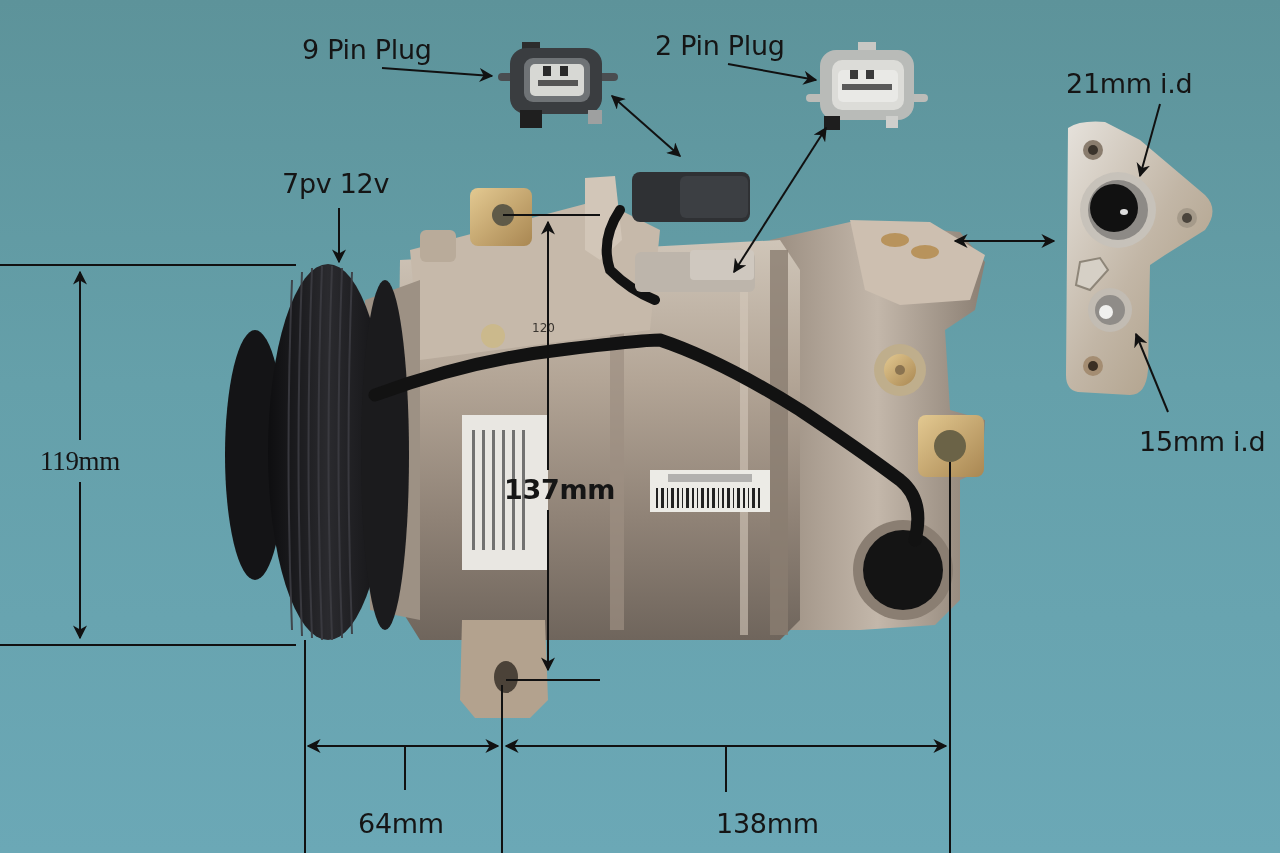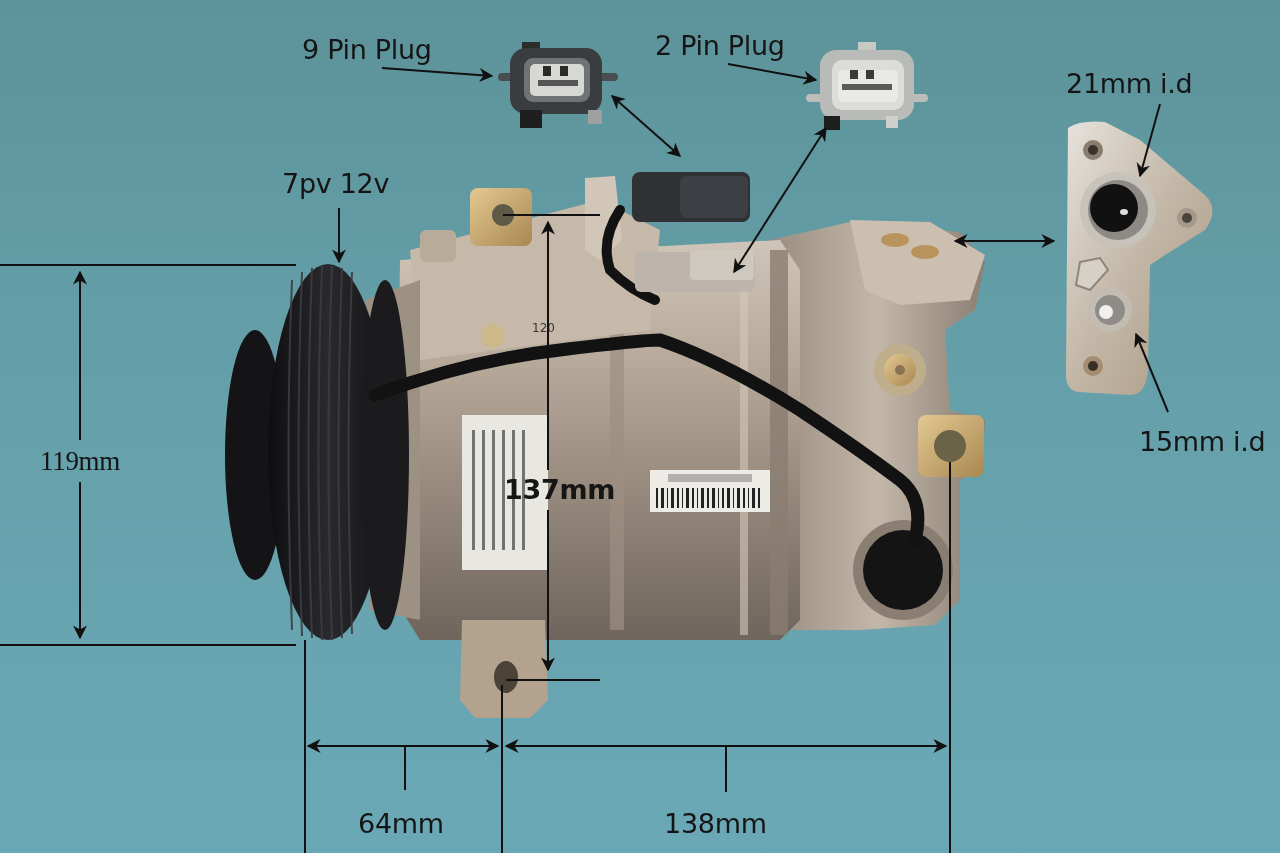--- a/index.html
+++ b/index.html
@@ -242,16 +242,16 @@
       <line x1="1168" y1="412" x2="1136" y2="334" marker-end="url(#arrow)"></line>
     </g>
   </svg>
 
   <div class="label" style="left:302px; top:36px;">9 Pin Plug</div>
   <div class="label" style="left:655px; top:32px;">2 Pin Plug</div>
   <div class="label" style="left:282px; top:170px;text-align:center;">7pv 12v</div>
   <div class="label" style="left:40px; top:448px;font-family:Liberation Serif, serif;">119mm</div>
   <div class="label" style="left:504px; top:476px;font-weight:bold;">137mm</div>
   <div class="label" style="left:358px; top:810px;">64mm</div>
-  <div class="label" style="left:664px; top:810px;">138mm</div>
+  <div class="label" style="left:716px; top:810px;">138mm</div>
   <div class="label" style="left:1066px; top:70px;text-align:center;">21mm i.d</div>
   <div class="label" style="left:1103px; top:428px;margin-left:36px;">15mm i.d</div>
 </div>
 
 </body></html>

